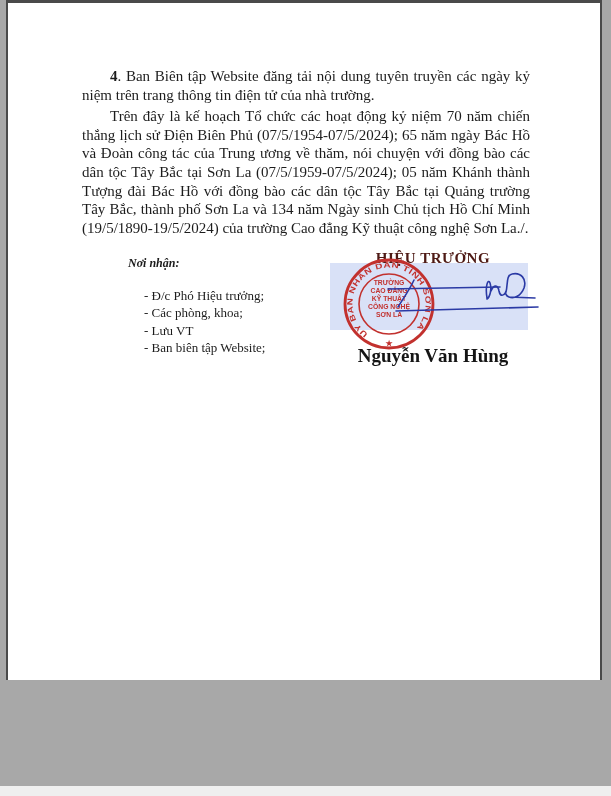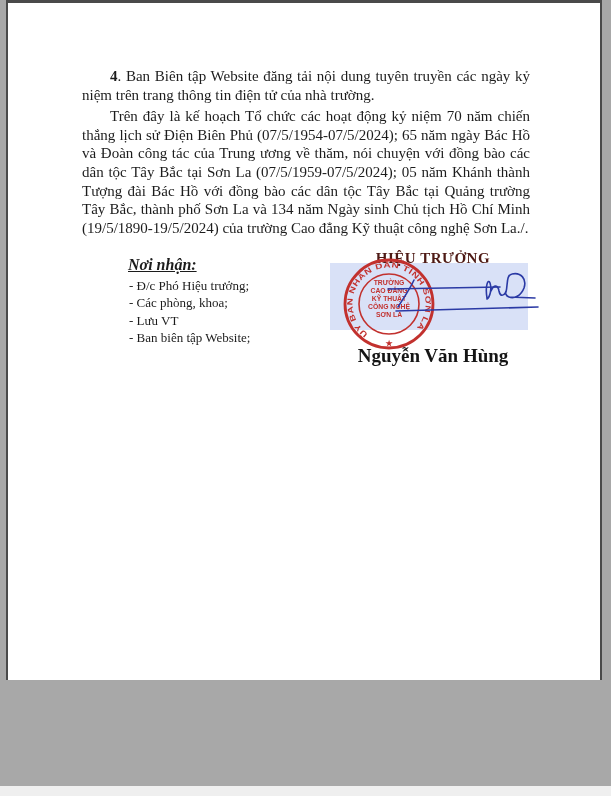--- a/index.html
+++ b/index.html
@@ -12,22 +12,22 @@
   }
   .bottom-bar{position:absolute; left:0; top:786px; width:611px; height:10px; background:#efefef;}
   .body-text{
     position:absolute; left:74px; top:64px; width:448px;
     font-size:15px; line-height:18.6px; color:#1c1c1c; text-align:justify;
   }
   .body-text p{margin:0; text-indent:28px;}
   .body-text p + p{margin-top:3px;}
   .para-number{font-weight:bold;}
   .recipients{position:absolute; left:120px; top:253px; color:#1c1c1c;}
-  .recipients .heading{font-size:16px; font-weight:bold; font-style:italic; margin:0 0 3px 0;text-decoration:underline;}
-  .recipients ul{list-style:none; margin:1px; padding:0;}
+  .recipients .heading{font-size:12px; font-weight:bold; font-style:italic; margin:0 0 3px 0;}
+  .recipients ul{list-style:none; margin:16px; padding:0;}
   .recipients li{font-size:13px; line-height:17.4px;}
   .esign-box{position:absolute; left:322px; top:260px; width:198px; height:67px; background:#d9e1f7;}
   .sig-title{
     position:absolute; left:345px; top:247px; width:160px; text-align:center;
     font-size:15px; font-weight:bold; color:#4e1a15; letter-spacing:0.5px;
   }
   .signer-name{
     position:absolute; left:345px; top:342px; width:160px; text-align:center;
     font-size:19px; font-weight:bold; color:#151515;
   }

